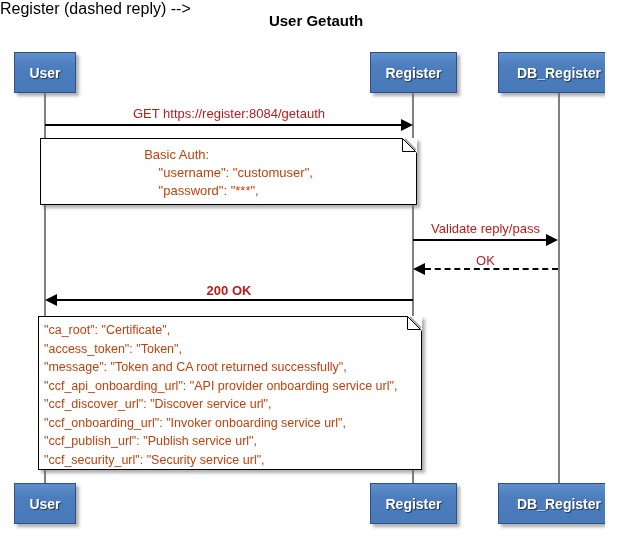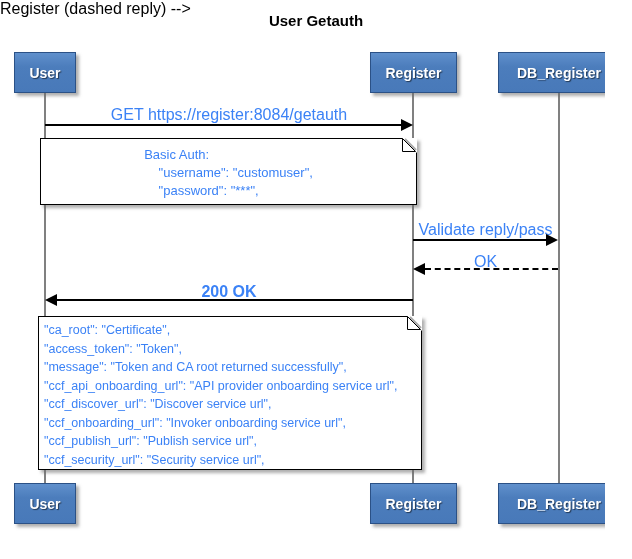--- a/index.html
+++ b/index.html
@@ -40,22 +40,22 @@
   }
   .actor-label {
     color: #ffffff;
     font-size: 14px;
     font-weight: bold;
     text-shadow: 1px 1px 1px rgba(0,0,0,0.55);
     white-space: nowrap;
   }
   .msg-label {
     position: absolute;
-    font-size: 16px;
-    color: #3b82f6;
+    font-size: 13px;
+    color: #b91c1c;
     text-align: center;
     height: 16px;
     white-space: nowrap;
   }
   .msg-line {
     position: absolute;
     height: 0;
     border-top: 2px solid #000000;
   }
   .msg-line.dashed {
@@ -83,21 +83,21 @@
     box-shadow: 3px 3px 3px rgba(110,110,110,0.55);
     z-index: 5;
   }
   .dogear {
     position: absolute;
     top: -1px; right: -1px;
     width: 15px; height: 15px;
   }
   .note-text {
     white-space: pre;
-    color: #3b82f6;
+    color: #c2410c;
     line-height: 18px;
   }
   .note1-inner {
     position: absolute;
     top: 7px; left: 0; width: 100%;
     text-align: center;
   }
   .note1-inner .note-text {
     display: inline-block;
     text-align: left;

